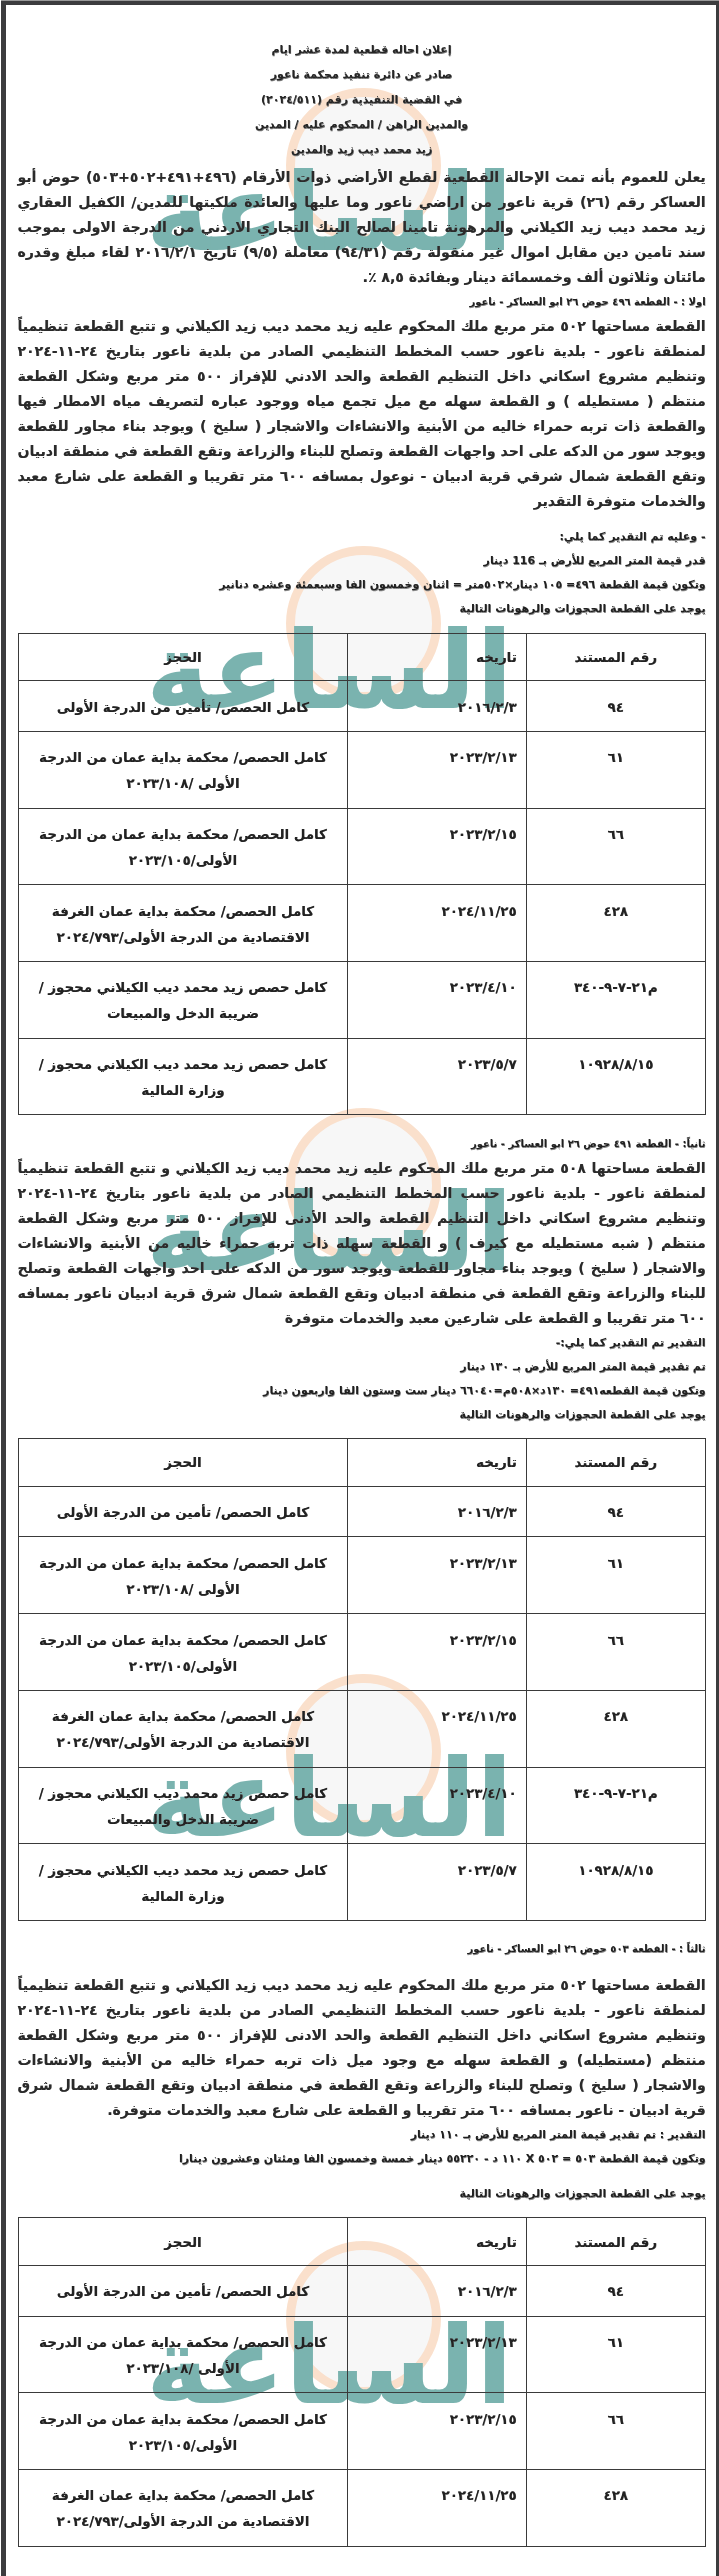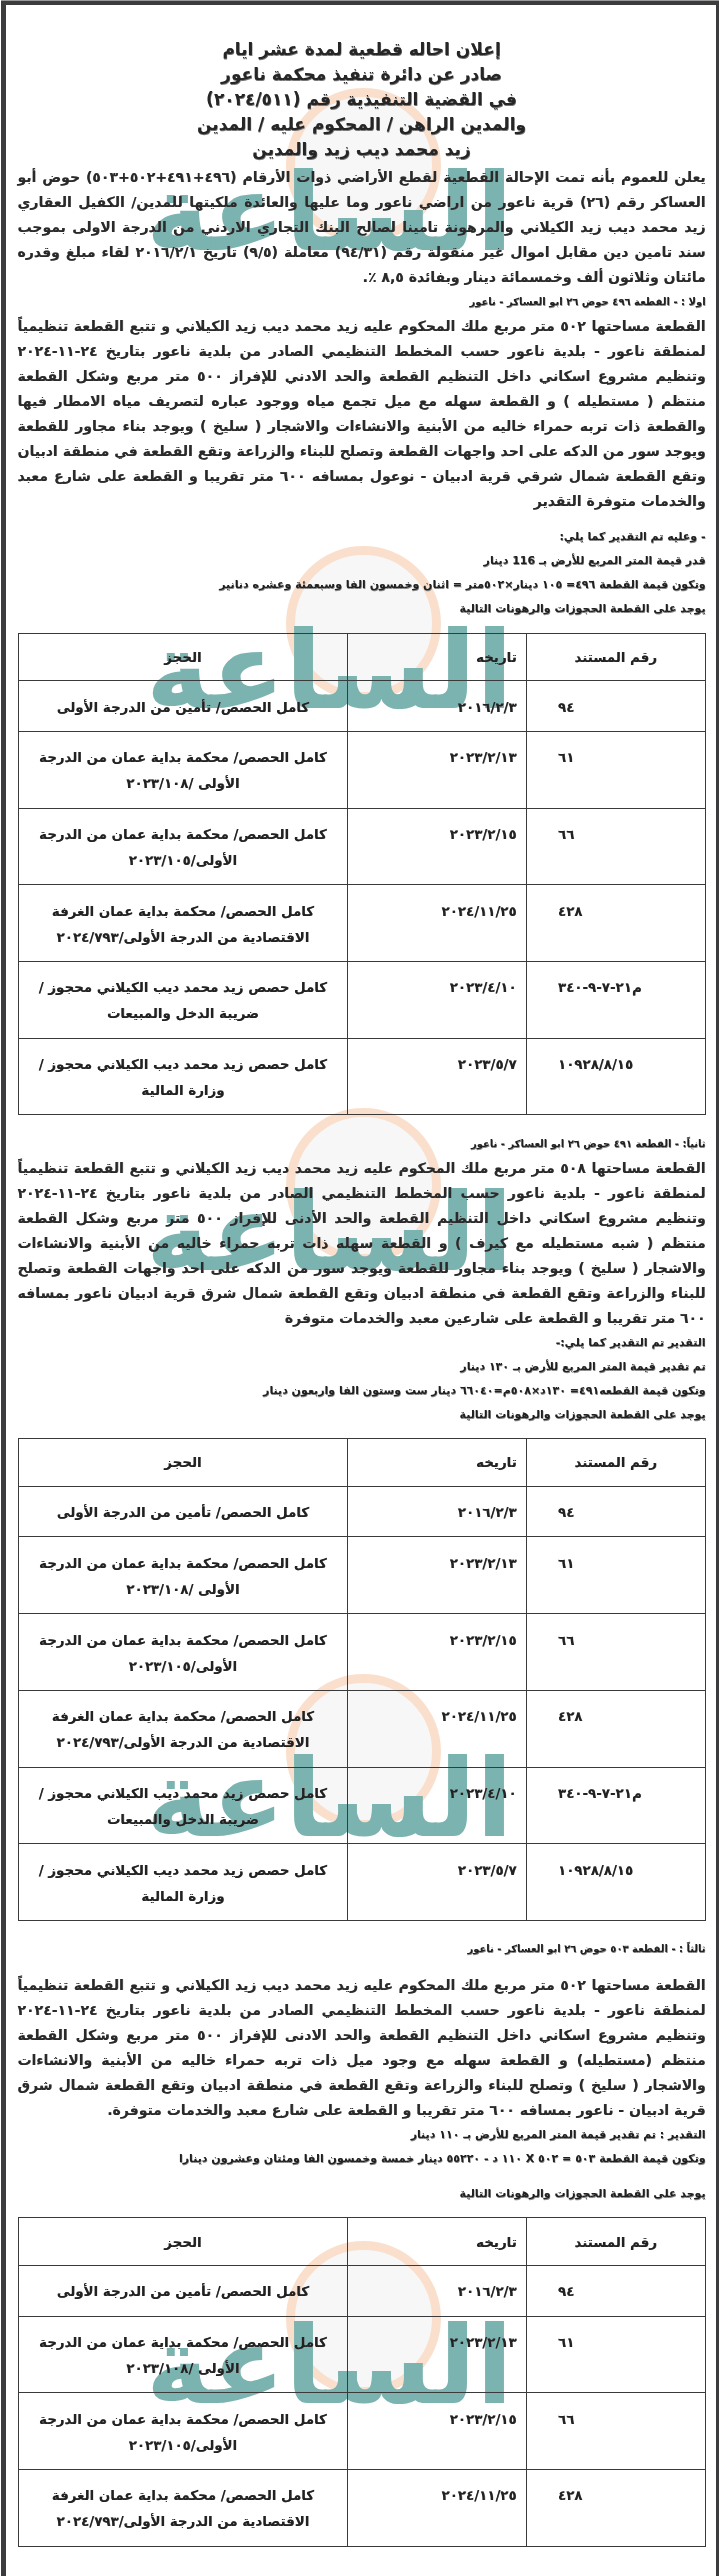--- a/index.html
+++ b/index.html
@@ -49,21 +49,21 @@
     .content {
       position: relative;
       z-index: 2;
       padding: 37px 14.4px 20.6px 17.5px;
       direction: rtl;
     }
     .header { text-align: center; margin-bottom: 3.1px; }
     .header .hl {
       font-family: "DejaVu Sans", sans-serif;
       font-weight: bold;
-      font-size: 17px;
+      font-size: 11px;
       line-height: 25px;
       color: #262626;
       text-shadow: 0.5px 0.5px 0 #777;
     }
     .header .hl.wide { font-size: 16px; }
 
     p.body {
       font-size: 14px;
       line-height: 25px;
       font-weight: bold;
@@ -95,21 +95,21 @@
       text-shadow: 0.3px 0.3px 0 #888;
       vertical-align: top;
       padding: 13.4px 9.3px 10.3px 9.3px;
       line-height: 26px;
     }
     table.liens th { padding: 11.3px 9.3px 9.3px 9.3px; vertical-align: middle; }
     table.liens th.c1, table.liens td.c1 { width: 26%; }
     table.liens th.c2, table.liens td.c2 { width: 26%; text-align: right; }
     table.liens th.c3 { width: 48%; text-align: center; }
     table.liens td.c3 { text-align: center; }
-    table.liens td.c1 { text-align: left; padding-right: 31px; padding-left: 31px; }
+    table.liens td.c1 { text-align: center; padding-right: 31px; padding-left: 31px; }
   </style>
 </head>
 <body>
 
 <div class="frame-outer"></div>
 <div class="topline"></div>
 
 <div class="wm" style="top:88px;">
   <div class="ring"></div>
   <div class="big">الساعة</div>

